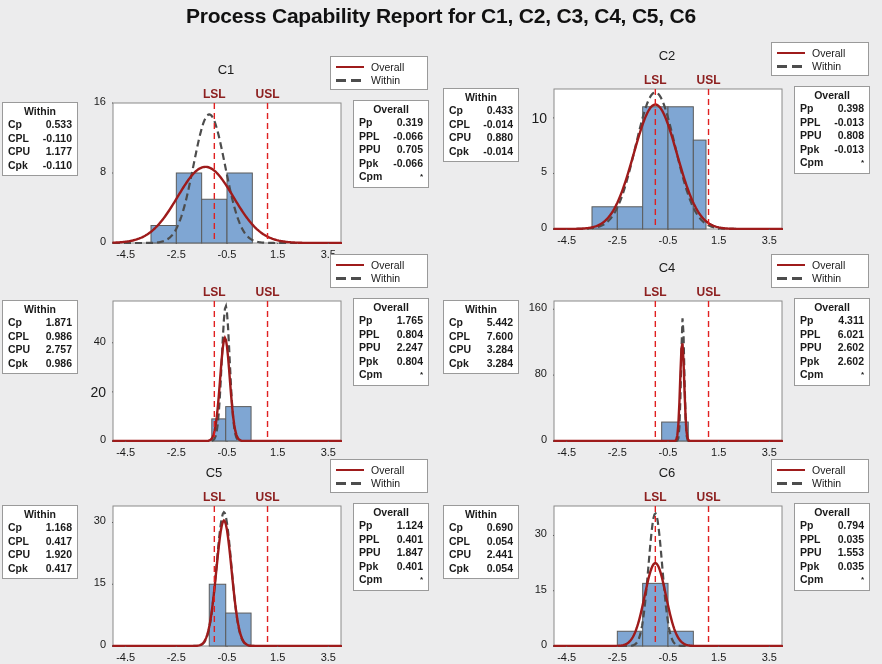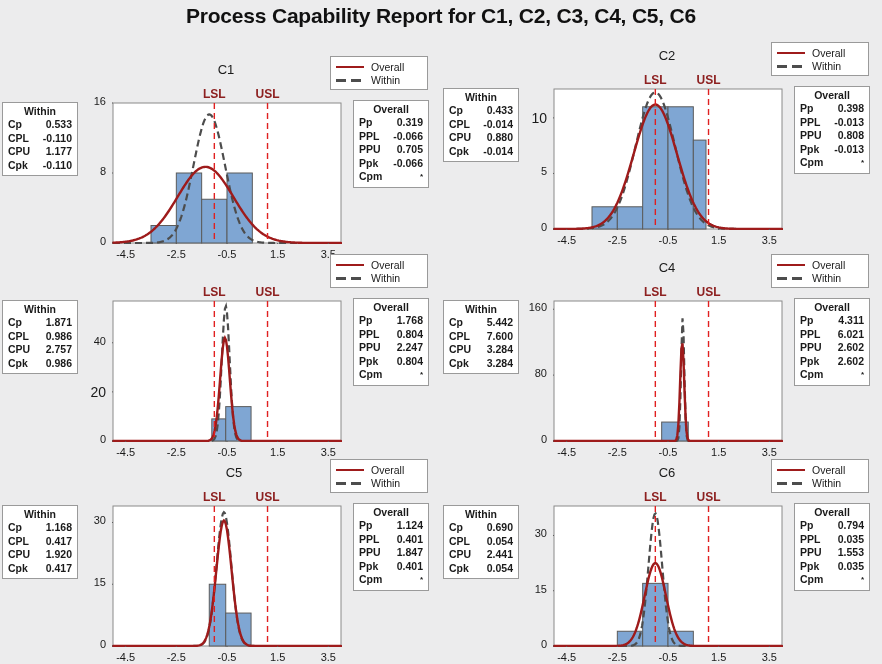--- a/index.html
+++ b/index.html
@@ -337,21 +337,21 @@
           </div>
           <div class="srow">
             <span class="skey">Cpk</span>
             <span class="sval">0.986</span>
           </div>
         </div>
         <div class="statbox" style="left: 353px; top: 48px; width: 76px;">
           <div class="head">Overall</div>
           <div class="srow">
             <span class="skey">Pp</span>
-            <span class="sval">1.768</span>
+            <span class="sval">1.765</span>
           </div>
           <div class="srow">
             <span class="skey">PPL</span>
             <span class="sval">0.804</span>
           </div>
           <div class="srow">
             <span class="skey">PPU</span>
             <span class="sval">2.247</span>
           </div>
           <div class="srow">
@@ -448,21 +448,21 @@
             <span class="skey">Ppk</span>
             <span class="sval">2.602</span>
           </div>
           <div class="srow">
             <span class="skey">Cpm</span>
             <span class="sval star">*</span>
           </div>
         </div>
       </div>
       <div class="panel" style="left: 0px; top: 455px; width: 441px; height: 210px;">
-        <div class="panel-title" style="left: 80px; top: 10px; width: 308px;">C5</div>
+        <div class="panel-title" style="left: 60px; top: 10px; width: 308px;">C5</div>
         <div class="legend" style="left: 330px; top: 4px; width: 98px;">
           <div class="legend-row">
             <span class="legend-swatch">
               <i class="solid"></i>
             </span>
             <span class="legend-label">Overall</span>
           </div>
           <div class="legend-row">
             <span class="legend-swatch">
               <i class="dashseg a"></i>

